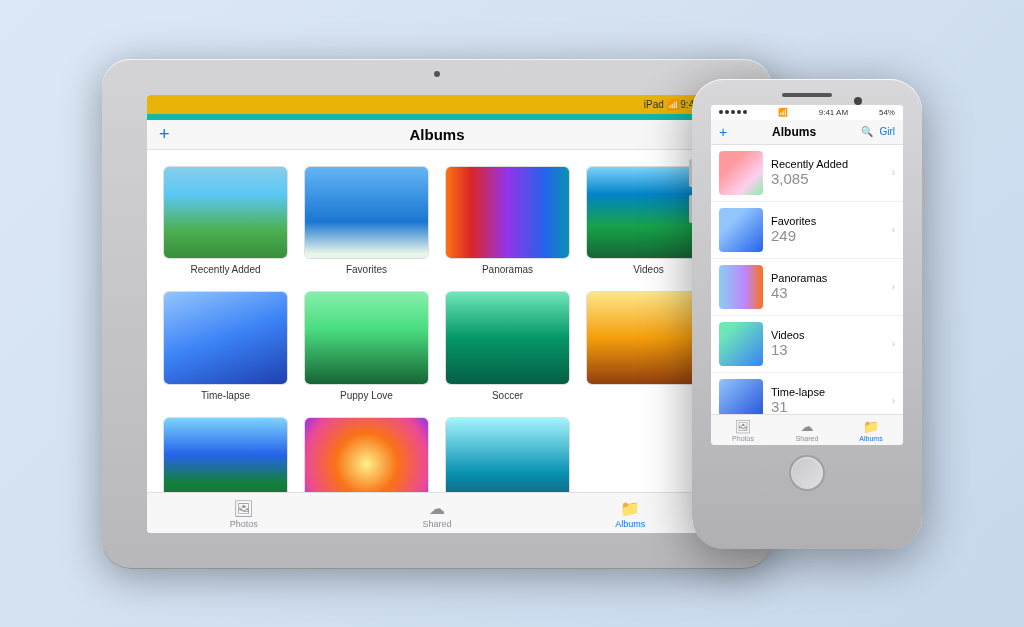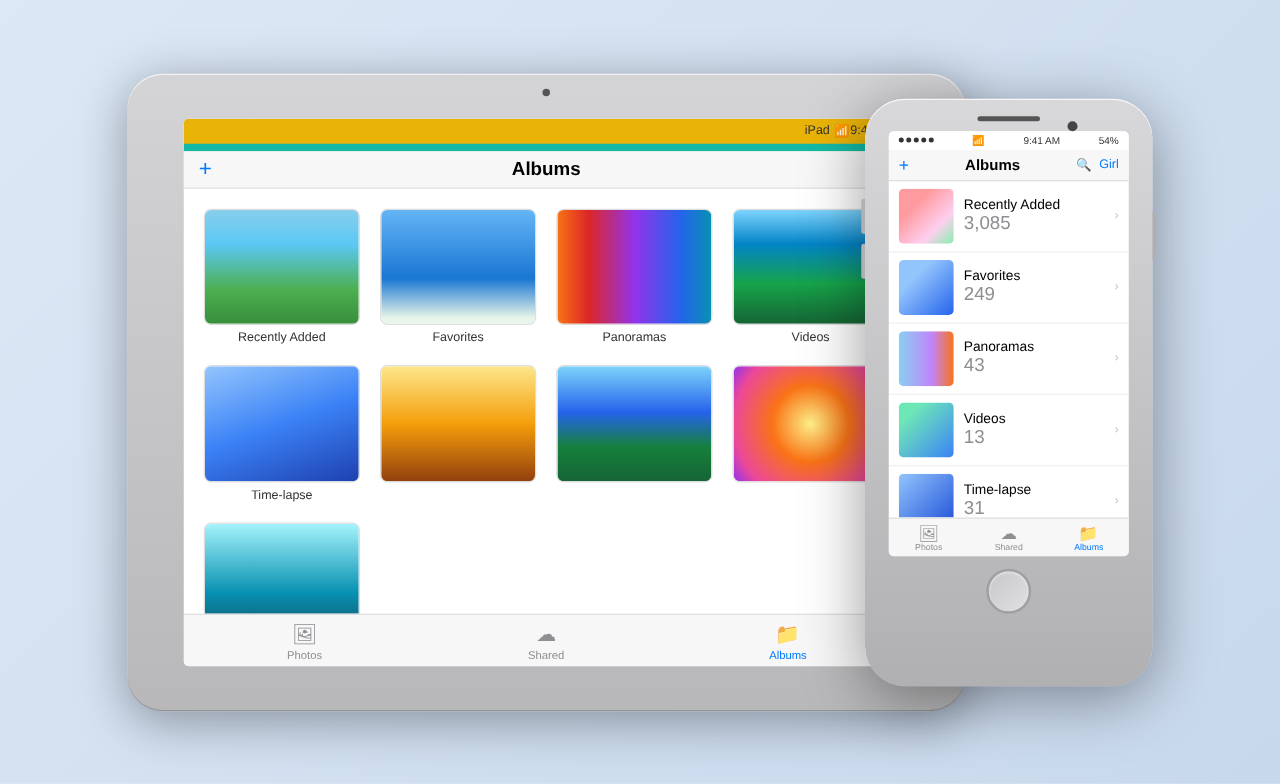--- a/index.html
+++ b/index.html
@@ -425,20 +425,32 @@
     <div class="ipad-album-thumb">
       <div class="fill-cyclist"></div>
     </div>
     <span class="ipad-album-label">Videos</span>
   </div>
                 <div class="ipad-album-item">
     <div class="ipad-album-thumb">
       <div class="fill-building"></div>
     </div>
     <span class="ipad-album-label">Time-lapse</span>
+  </div>
+                <div class="ipad-album-item">
+    <div class="ipad-album-thumb">
+      <div class="fill-puppy"></div>
+    </div>
+    <span class="ipad-album-label">Puppy Love</span>
+  </div>
+                <div class="ipad-album-item">
+    <div class="ipad-album-thumb">
+      <div class="fill-soccer"></div>
+    </div>
+    <span class="ipad-album-label">Soccer</span>
   </div>
                 <div class="ipad-album-item">
     <div class="ipad-album-thumb">
       <div class="fill-selfie"></div>
     </div>
     <span class="ipad-album-label"></span>
   </div>
                 <div class="ipad-album-item">
     <div class="ipad-album-thumb">
       <div class="fill-landscape2"></div>

